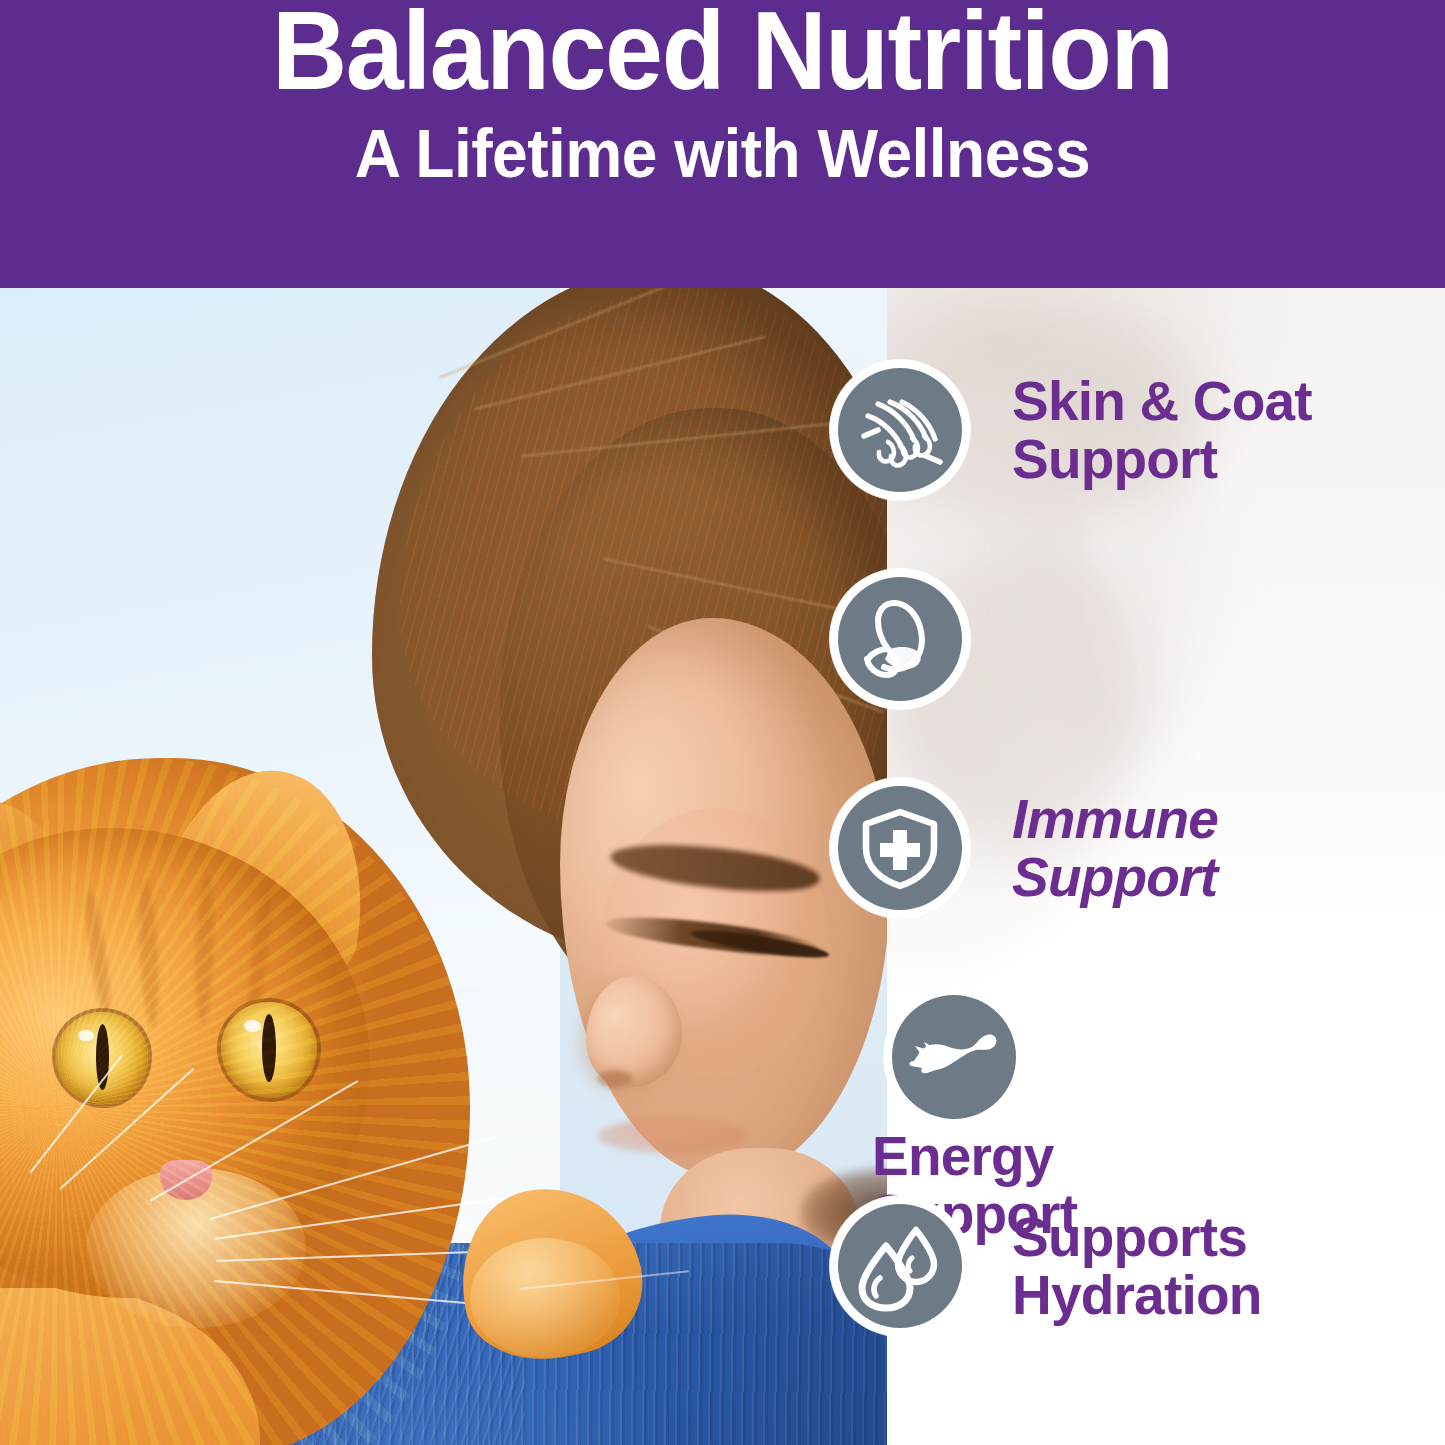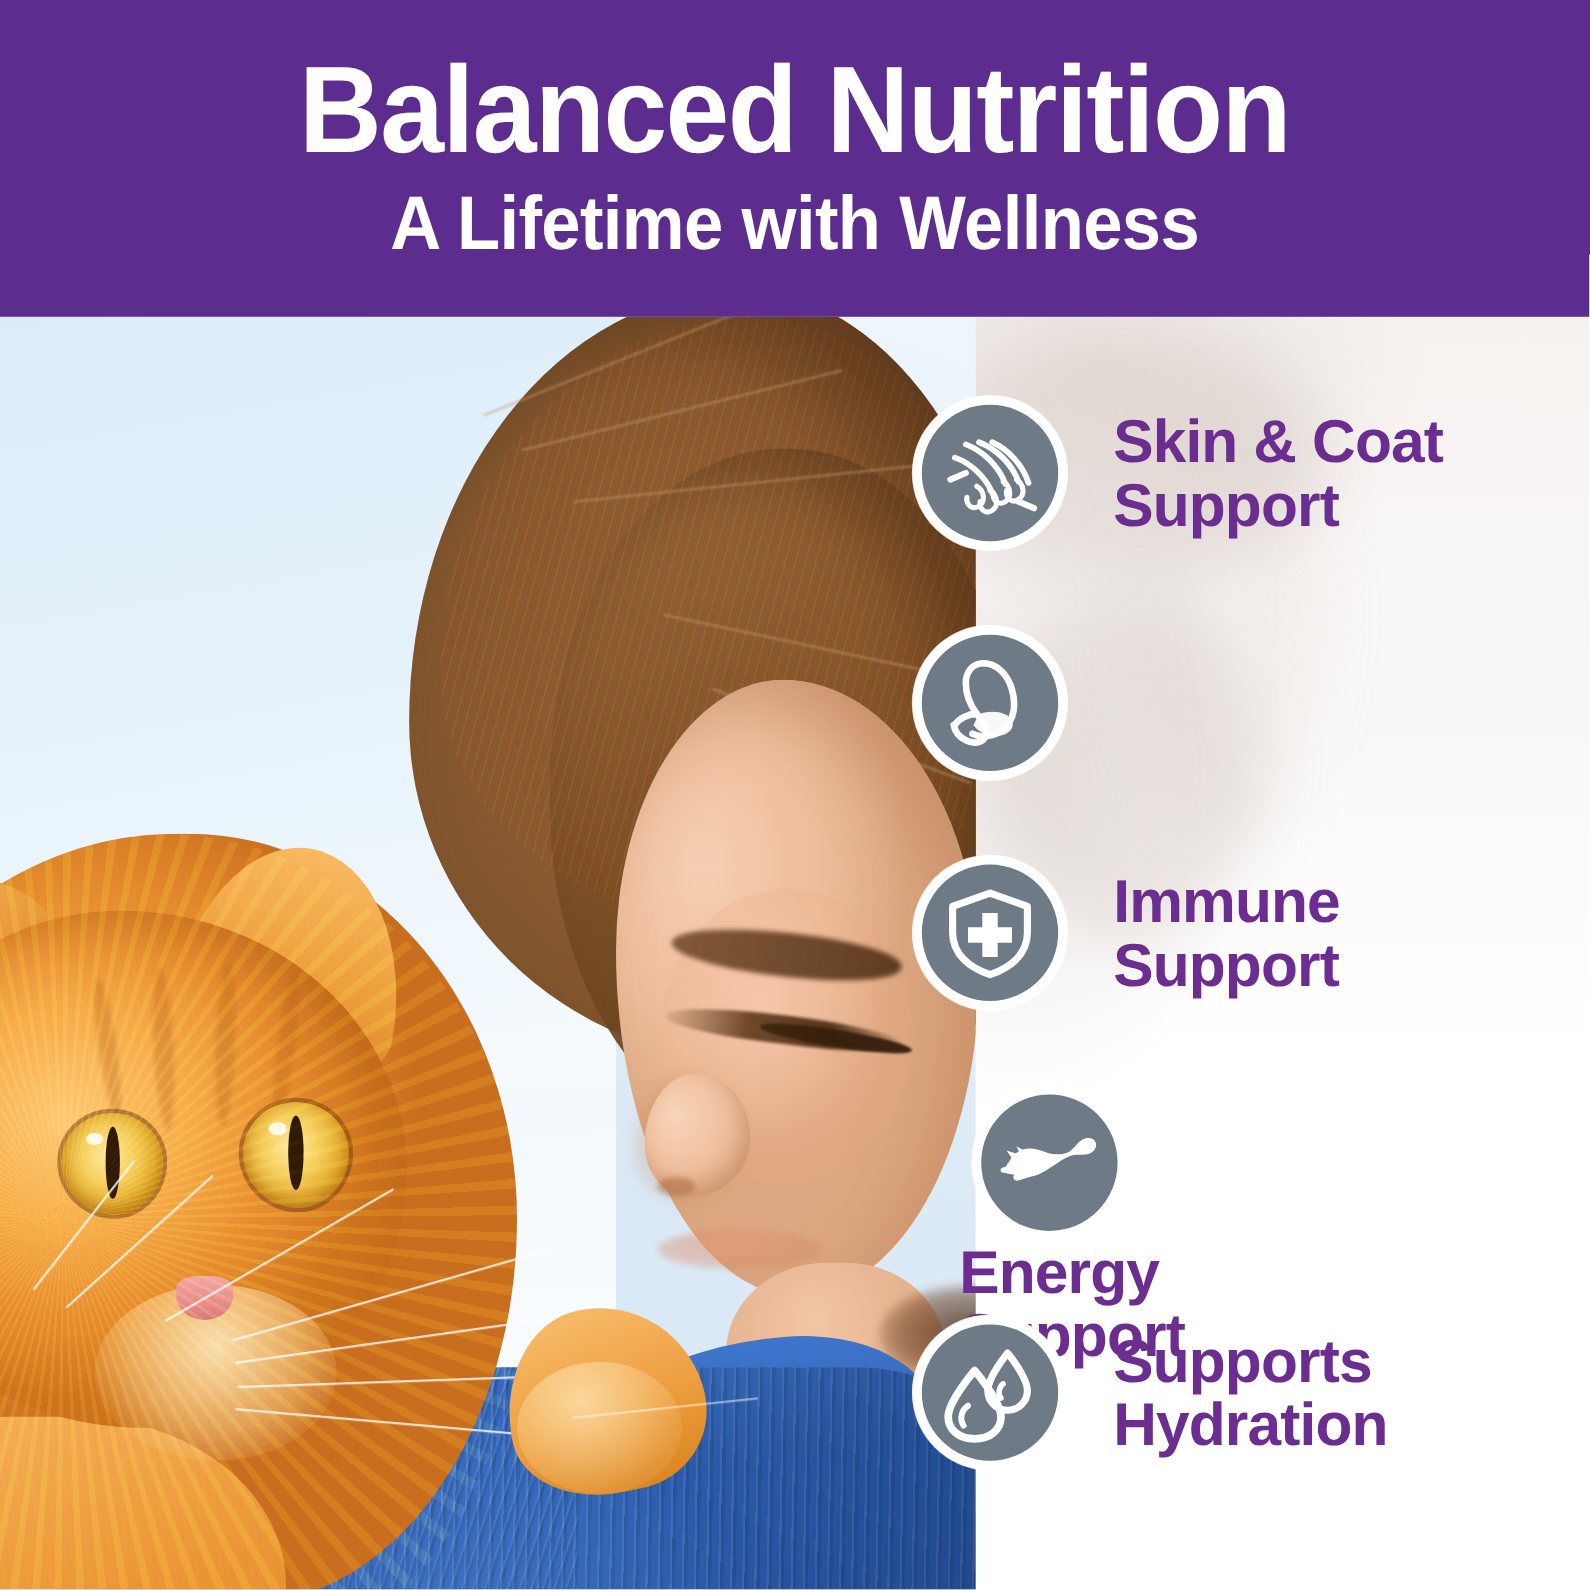--- a/index.html
+++ b/index.html
@@ -9,21 +9,21 @@
     background:#ffffff;
     overflow:hidden;
   }
   #page { position:relative; width:1445px; height:1445px; overflow:hidden; }
 
   
   .header {
     position:absolute; left:0; top:0; width:1445px; height:288px;
     background:#5C2D8E;
     display:flex; flex-direction:column;
-    align-items:center; justify-content:center;
+    align-items:center; 
     z-index:30;
   }
   .header-title {
     color:#ffffff;
     font-family:"Liberation Sans","DejaVu Sans",sans-serif;
     font-weight:700;
     font-size:112px;
     line-height:1.02;
     letter-spacing:-1.5px;
     transform:scaleX(0.93);
@@ -333,21 +333,21 @@
     font-weight:700;
     font-size:55px;
     line-height:1.06;
     letter-spacing:-0.8px;
     white-space:pre-line;
   }
 
   
   .f0 { top:72px; }
   .f1 { top:281px; }
-  .f2 { top:490px; }
+  .f2 { top:490px;font-style:italic; }
   .f3 { top:699px;flex-direction:column; }
   .f4 { top:908px; }
 </style>
 </head>
 <body>
 
 <div id="page">
 
   <div class="photo">
     <div class="ph sky"></div>

